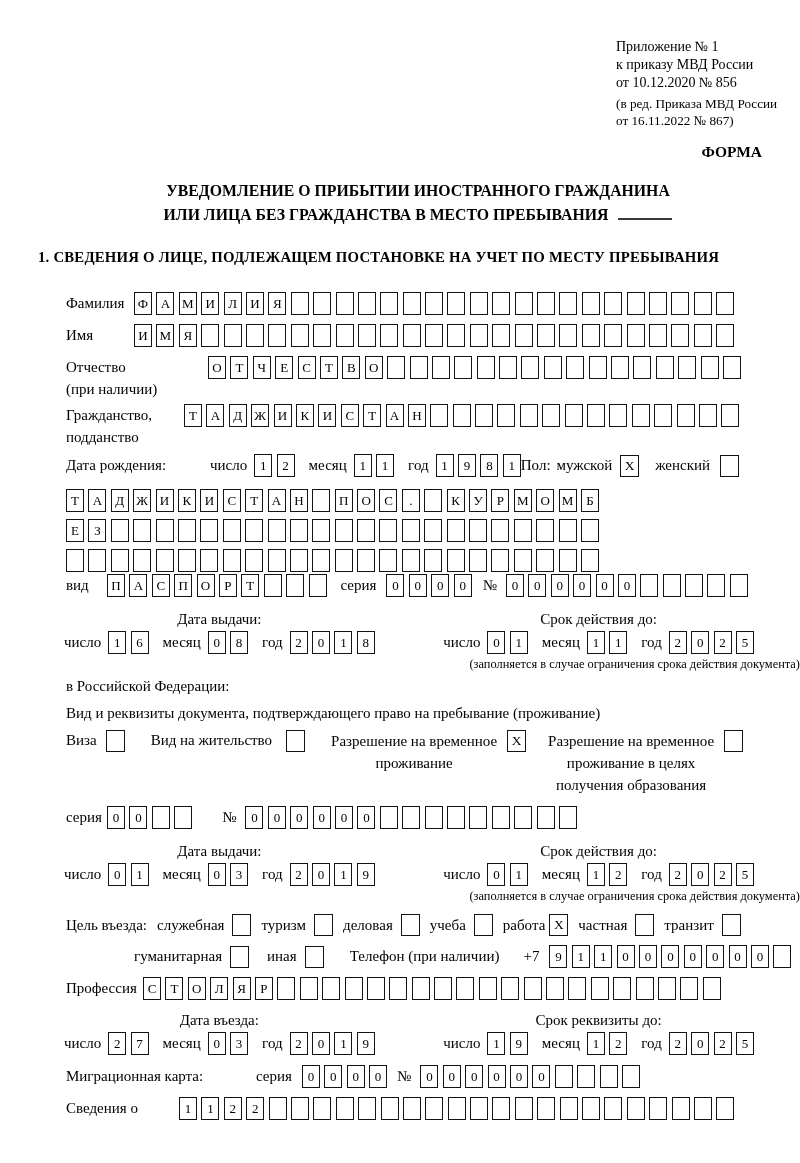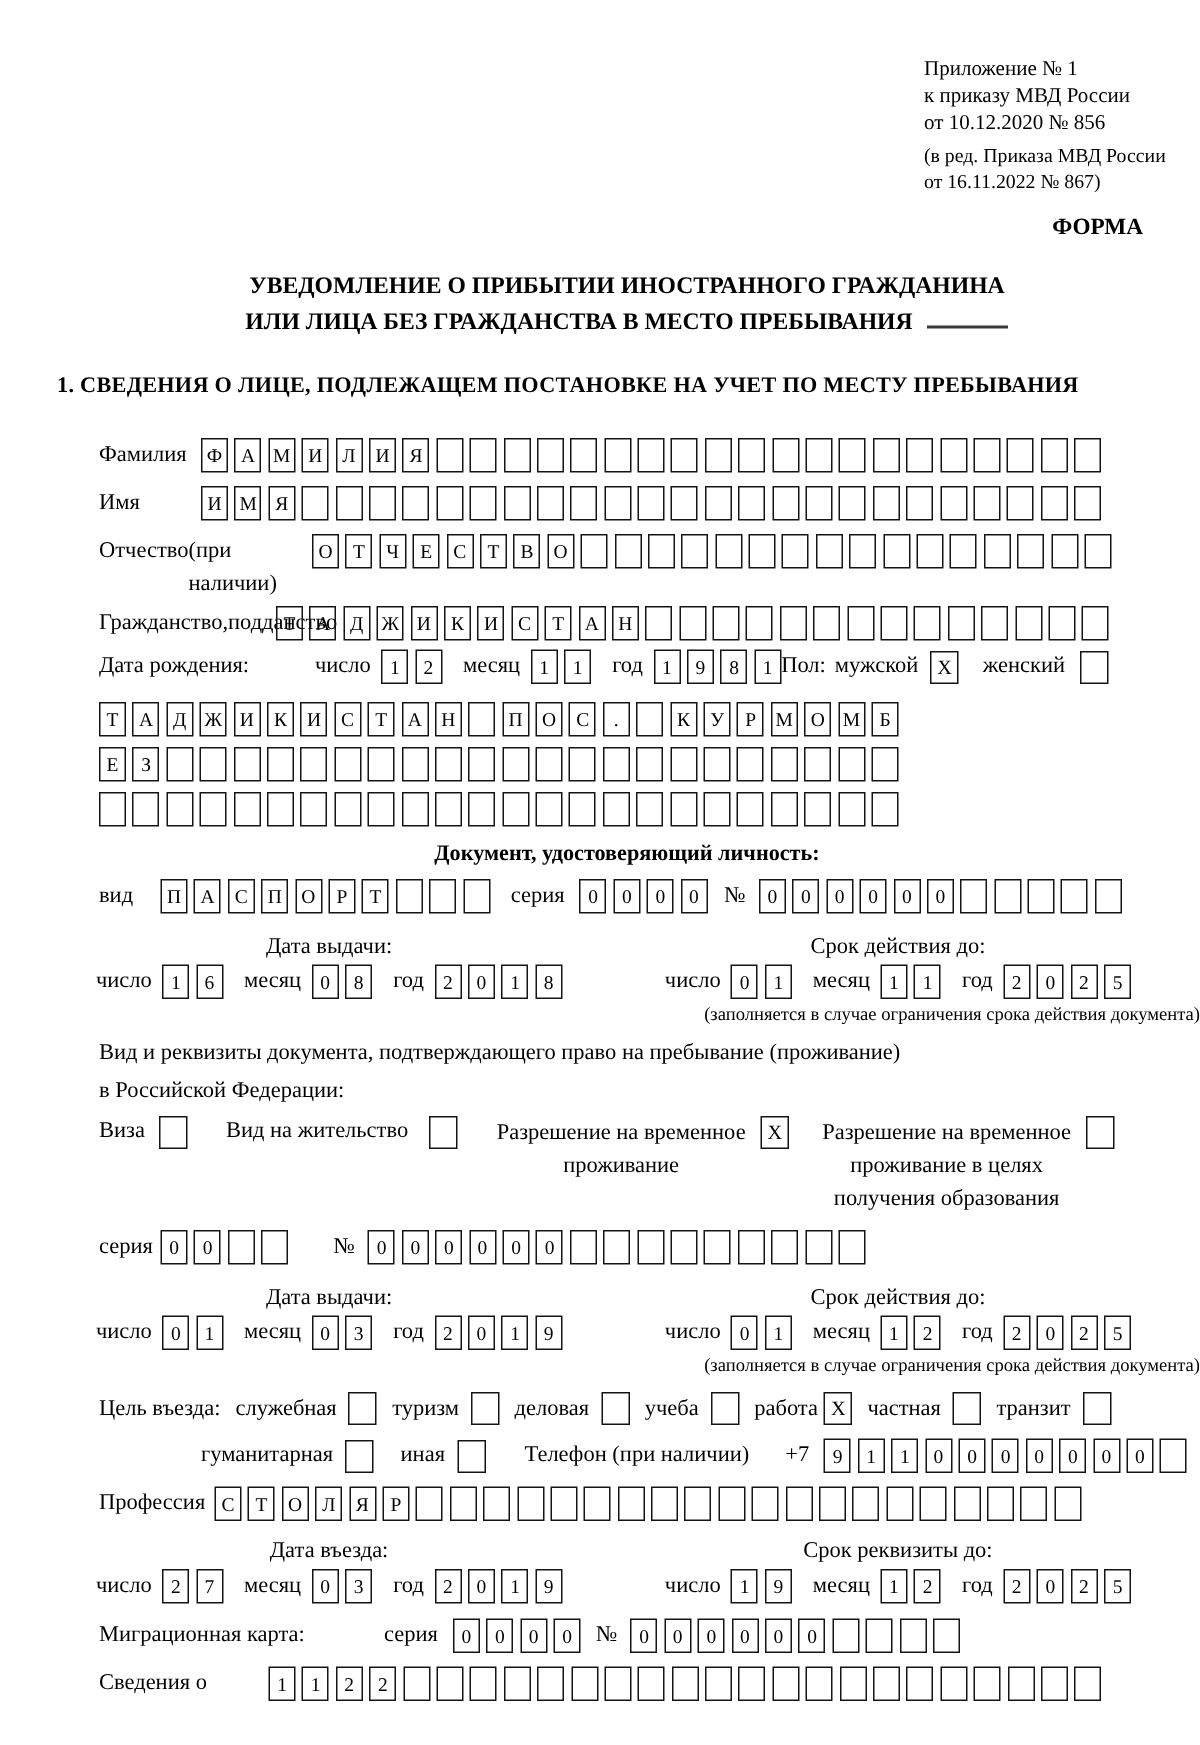--- a/index.html
+++ b/index.html
@@ -25,21 +25,21 @@
   .forma{margin-top:14px;margin-right:36px;text-align:right;font-weight:bold;font-size:15.5px}
   .title{margin-top:18px;text-align:center;font-weight:bold;font-size:15.8px;line-height:24px}
   .blank{display:inline-block;width:54px;border-bottom:2px solid #3a3a3a;height:12px;margin-left:10px}
   .sect{margin-top:22px;font-weight:bold;font-size:14.8px;letter-spacing:.2px}
   
   .frow{display:flex;align-items:center;margin:0 0 9px 28px}
   .frow.top{align-items:flex-start}
   .flabel{flex:none;line-height:21px}
   .w68{width:68px}.w142{width:142px}.w118{width:118px}
   .stack{display:flex;flex-direction:column;gap:7px}
-  .lblcol{display:flex;flex-direction:row;flex:none;line-height:22px}
+  .lblcol{display:flex;flex-direction:column;flex:none;line-height:22px}
   .dg-label{margin:0 7px 0 14px}
   .dg-label:first-child{margin-left:0}
   .center-bold{text-align:center;font-weight:bold;margin:10px 0 8px 0;font-size:14.8px}
   
   .daterow{display:flex;margin:14px 0 6px 26px}
   .db{display:flex;flex-direction:column;width:fit-content}
   .db-title{text-align:center;margin-bottom:3px}
   .db-right{margin-left:auto;margin-right:44px}
   .dategroup{display:flex;align-items:center}
   .datenote{white-space:nowrap;font-size:12.4px;margin-top:3px;align-self:flex-end;margin-right:-46px}
@@ -309,21 +309,20 @@
           <span class="cell"></span>
           <span class="cell"></span>
           <span class="cell"></span>
           <span class="cell"></span>
           <span class="cell"></span>
           <span class="cell"></span>
         </span>
     </span>
   </div>
 
-  <div class="center-bold">Документ, удостоверяющий личность:</div>
 
   <div class="frow" style="margin-bottom:4px">
     <span class="flabel" style="width:41px">вид</span>
     <span class="cells">
         <span class="cell">П</span>
         <span class="cell">А</span>
         <span class="cell">С</span>
         <span class="cell">П</span>
         <span class="cell">О</span>
         <span class="cell">Р</span>
@@ -396,22 +395,22 @@
             <span class="cell">2</span>
             <span class="cell">0</span>
             <span class="cell">2</span>
             <span class="cell">5</span>
           </span>
       </div>
       <div class="datenote">(заполняется в случае ограничения срока действия документа)</div>
     </div>
   </div>
 
+  <div class="textline">в Российской Федерации:</div>
   <div class="textline" style="margin-left:28px;margin-top:10px">Вид и реквизиты документа, подтверждающего право на пребывание (проживание)</div>
-  <div class="textline">в Российской Федерации:</div>
 
   <div class="optrow">
     <div class="opt">
       <span class="opt-label">Виза</span>
       <span class="cb"></span>
     </div>
     <div class="opt" style="margin-left:26px">
       <span class="opt-label" style="margin-right:14px">Вид на жительство</span>
       <span class="cb"></span>
     </div>

